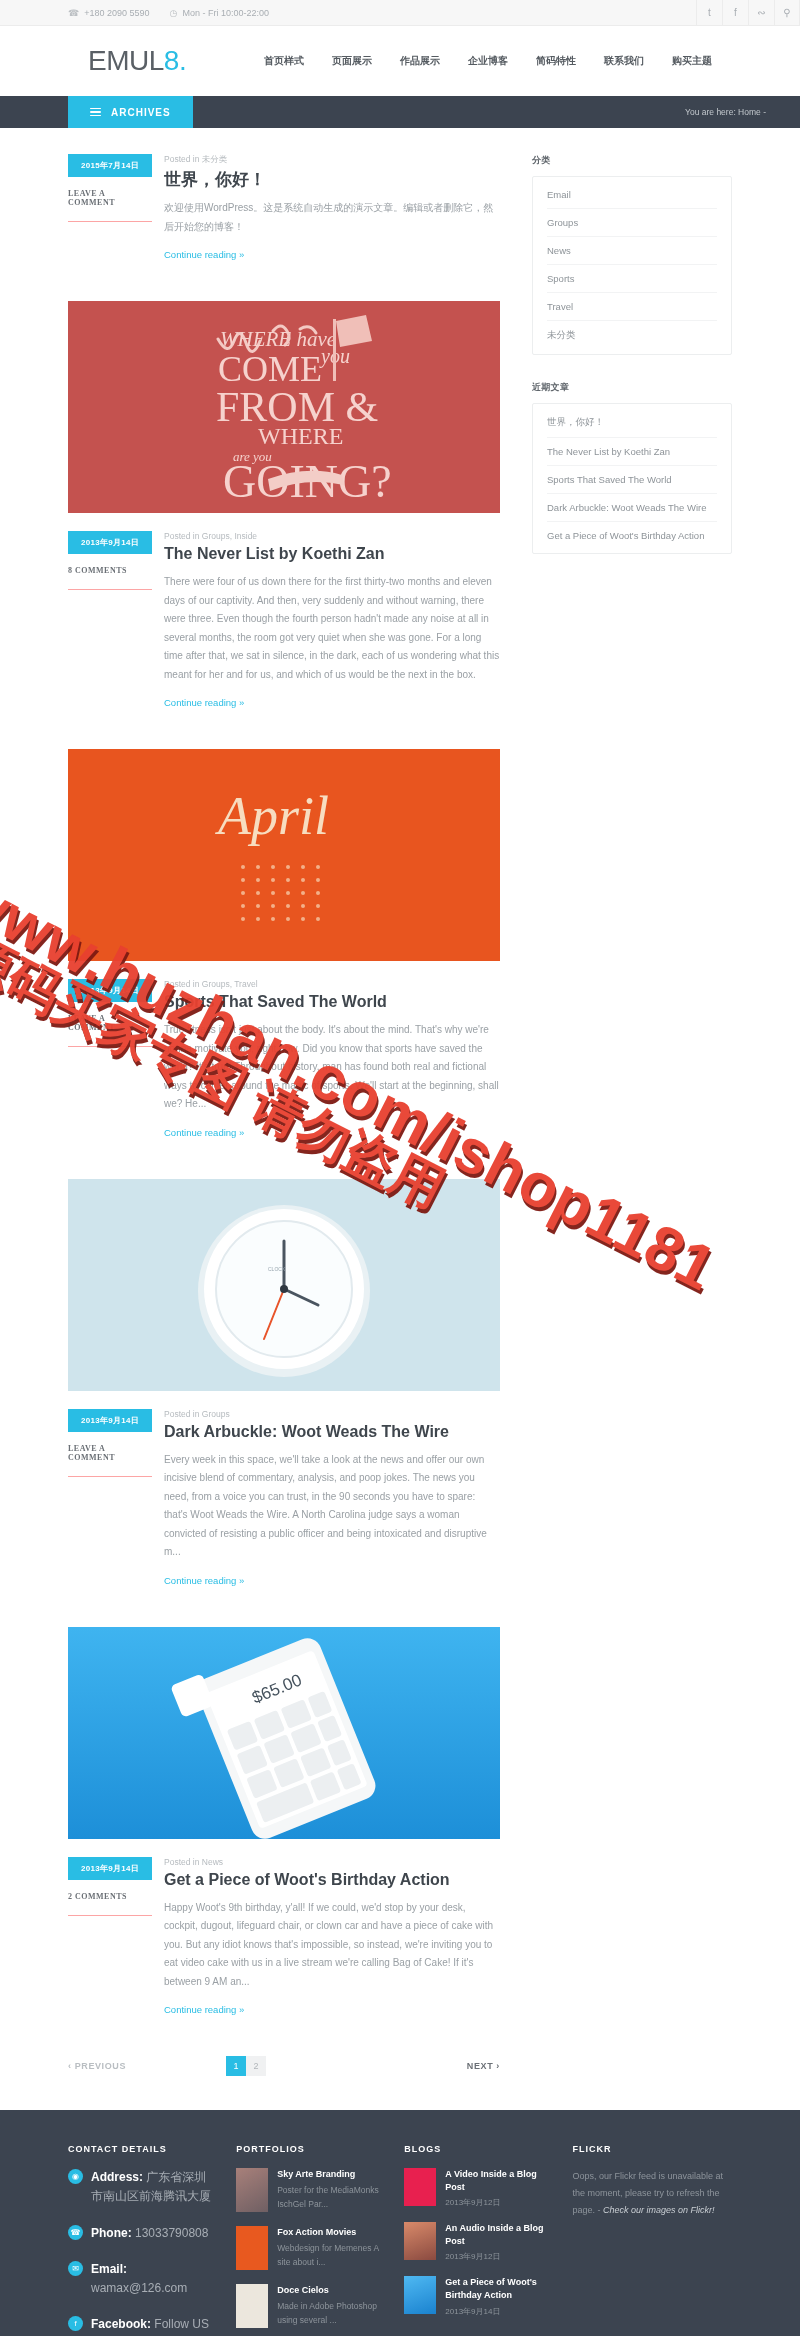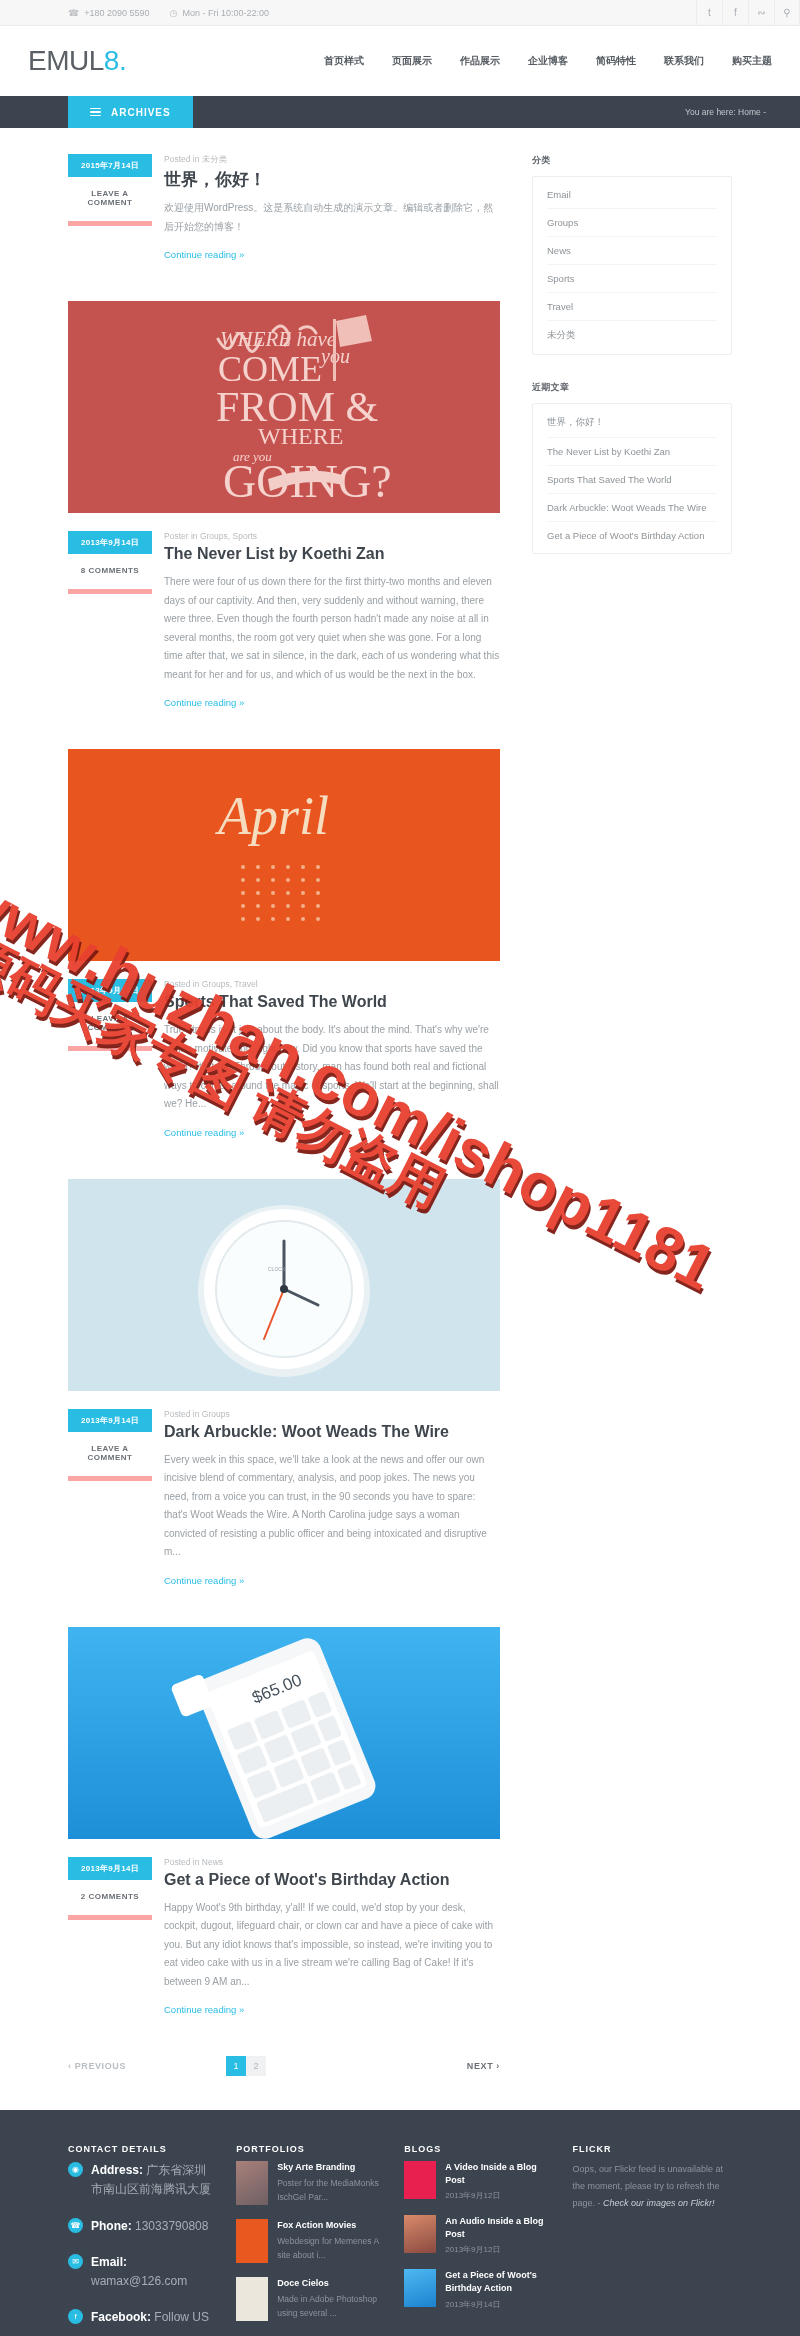--- a/index.html
+++ b/index.html
@@ -35,21 +35,21 @@
     color: #a9aeb3; font-size: 10px; text-decoration: none;
   }
   .social a:last-child { border-right: 1px solid #ececec; }
 
   
   .header {
     height: 70px;
     background: #fff;
     display: flex;
     align-items: center;
-    padding: 0 28px;
+    padding: 0 88px;
   }
   .logo {
     font-size: 28px;
     font-weight: 400;
     letter-spacing: -0.5px;
     color: #5a6066;
   }
   .logo .hl { color: #29bde4; }
   .logo .dot { color: #29bde4; }
   .mainnav { margin-left: auto; display: flex; align-items: center; }
@@ -115,27 +115,27 @@
     background: #29bde4;
     color: #fff;
     font-size: 8px;
     font-weight: bold;
     text-align: center;
     padding: 6px 2px;
     margin-bottom: 12px;
     letter-spacing: .3px;
   }
   .cmt {
-    text-align: center;
     font-size: 8px;
     font-weight: bold;
     color: #6b7076;
     letter-spacing: .5px;
     padding-bottom: 14px;
-    border-bottom: 5px solid #fca5a5;
+    border-bottom: 1px solid #fca5a5;
+    font-family: Liberation Serif, serif;
   }
   .text-col { flex: 1; min-width: 0; }
   .posted {
     font-size: 8.5px;
     color: #b6bbbf;
     margin-bottom: 3px;
   }
   .ptitle {
     font-size: 16px;
     color: #3f464d;
@@ -198,21 +198,21 @@
     display: flex;
     gap: 18px;
     color: #9fa5ac;
   }
   .fcol-contact { width: 160px; }
   .fcol-port { width: 160px; }
   .fcol-blogs { width: 160px; }
   .fcol-flickr { width: 170px; }
   .ftitle {
     color: #ffffff; font-size: 9px; font-weight: bold;
-    letter-spacing: 1px; margin-bottom: 7px;
+    letter-spacing: 1px; margin-bottom: 14px;
   }
   .crow { display: flex; align-items: flex-start; margin-bottom: 17px; }
   .cicon {
     width: 15px; height: 15px; border-radius: 50%;
     background: #29bde4; color: #fff;
     display: flex; align-items: center; justify-content: center;
     font-size: 8px; flex: 0 0 15px; margin-right: 8px; margin-top: 1px;
   }
   .ctext { font-size: 12px; line-height: 1.6; color: #a8aeb5; }
   .ctext b { color: #fff; font-weight: bold; }
@@ -341,21 +341,21 @@
             <rect x="265" y="18" width="3" height="62" fill="#f0bfb8"></rect>
             <path d="M200 178 q40 -14 74 -4 l2 10 q-38 -8 -74 6 z" fill="#f3cdc7"></path>
           </svg>
         </div>
         <div class="body">
           <div class="meta-col">
             <div class="datebox">2013年9月14日</div>
             <div class="cmt">8 COMMENTS</div>
           </div>
           <div class="text-col">
-            <div class="posted">Poster in  Groups, Sports</div>
+            <div class="posted">Posted in  Groups, Inside</div>
             <h2 class="ptitle">The Never List by Koethi Zan</h2>
             <p class="excerpt">There were four of us down there for the first thirty-two months and eleven days of our captivity. And then, very suddenly and without warning, there were three. Even though the fourth person hadn't made any noise at all in several months, the room got very quiet when she was gone. For a long time after that, we sat in silence, in the dark, each of us wondering what this meant for her and for us, and which of us would be the next in the box.</p>
             <a class="more" href="#">Continue reading »</a>
           </div>
         </div>
       </article>
 
       <article class="post">
         <div class="thumb" style="background:#e8551f;">
           <svg width="432" height="212" viewBox="0 0 432 212">

